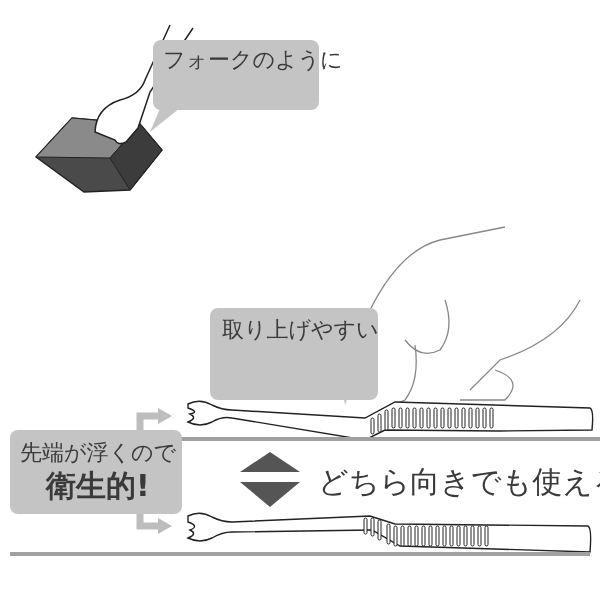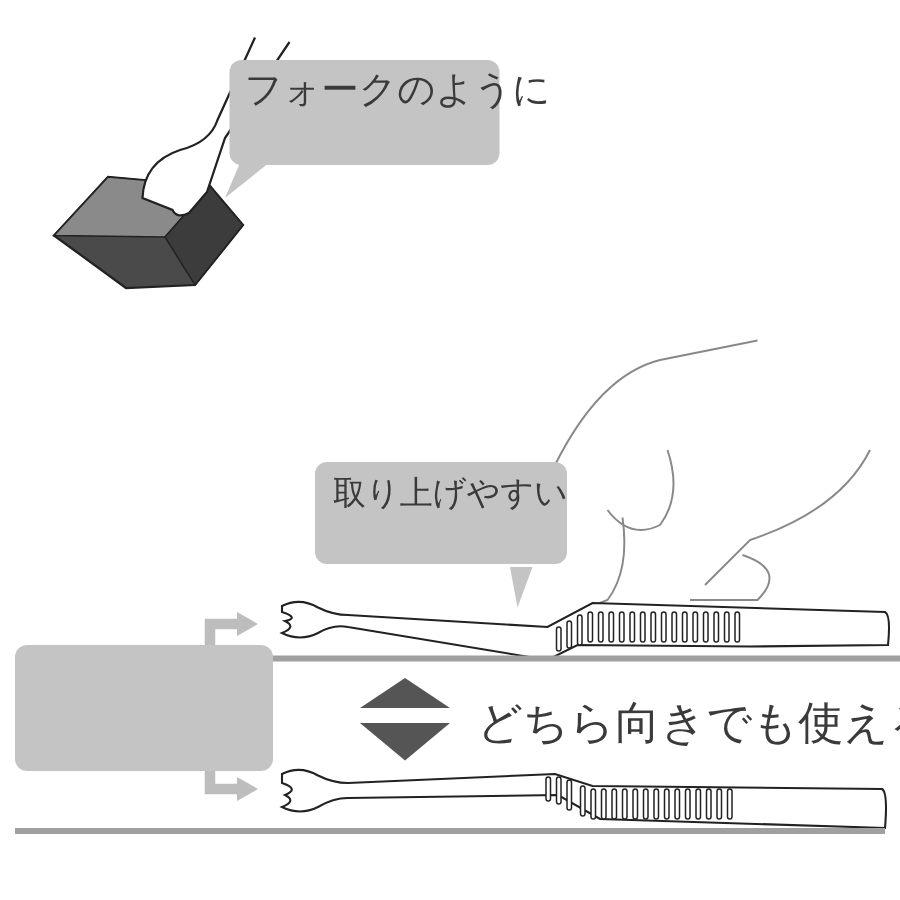--- a/index.html
+++ b/index.html
@@ -1,21 +1,21 @@
 <!DOCTYPE html>
 <html><head>
 <meta charset="utf-8">
 <style>
   html,body{margin:0;padding:0;background:#fff;}
   body{width:600px;height:600px;position:relative;overflow:hidden;font-family:"DejaVu Sans",sans-serif;color:#333;}
   .abs{position:absolute;}
   .bubble{background:#c4c4c4;border-radius:8px;color:#3a3a3a;}
   .bubble .ln{display:block;white-space:nowrap;}
-  #b1{left:153px;top:40px;width:180px;height:70px;font-size:25px;line-height:28px;padding:6px 0 0 10px;box-sizing:border-box;}
-  #b2{left:210px;top:308px;width:168px;height:68px;font-size:22px;line-height:28px;padding:8px 0 0 12px;box-sizing:border-box;}
+  #b1{left:153px;top:40px;width:166px;height:70px;font-size:22px;line-height:28px;padding:6px 0 0 10px;box-sizing:border-box;}
+  #b2{left:210px;top:308px;width:168px;height:92px;font-size:22px;line-height:28px;padding:8px 0 0 12px;box-sizing:border-box;}
   #b3{left:10px;top:430px;width:172px;height:84px;font-size:22px;line-height:30px;padding:8px 0 0 10px;box-sizing:border-box;}
   #b3 .big{font-size:30px;font-weight:bold;padding-left:26px;line-height:36px;}
   #caption{left:318px;top:462px;font-size:30px;color:#3a3a3a;white-space:nowrap;}
   svg{position:absolute;left:0;top:0;}
 </style>
 </head>
 <body>
 
 <svg width="600" height="600" viewBox="0 0 600 600">
 
@@ -103,15 +103,17 @@
 
 <div id="b1" class="abs bubble">
   <span class="ln">フォークのように</span>
 </div>
 
 <div id="b2" class="abs bubble">
   <span class="ln">取り上げやすい</span>
 </div>
 
 <div id="b3" class="abs bubble">
+  <span class="ln">先端が浮くので</span>
+  <span class="ln big">衛生的!</span>
 </div>
 
 <div id="caption" class="abs">どちら向きでも使える</div>
 
 </body></html>

